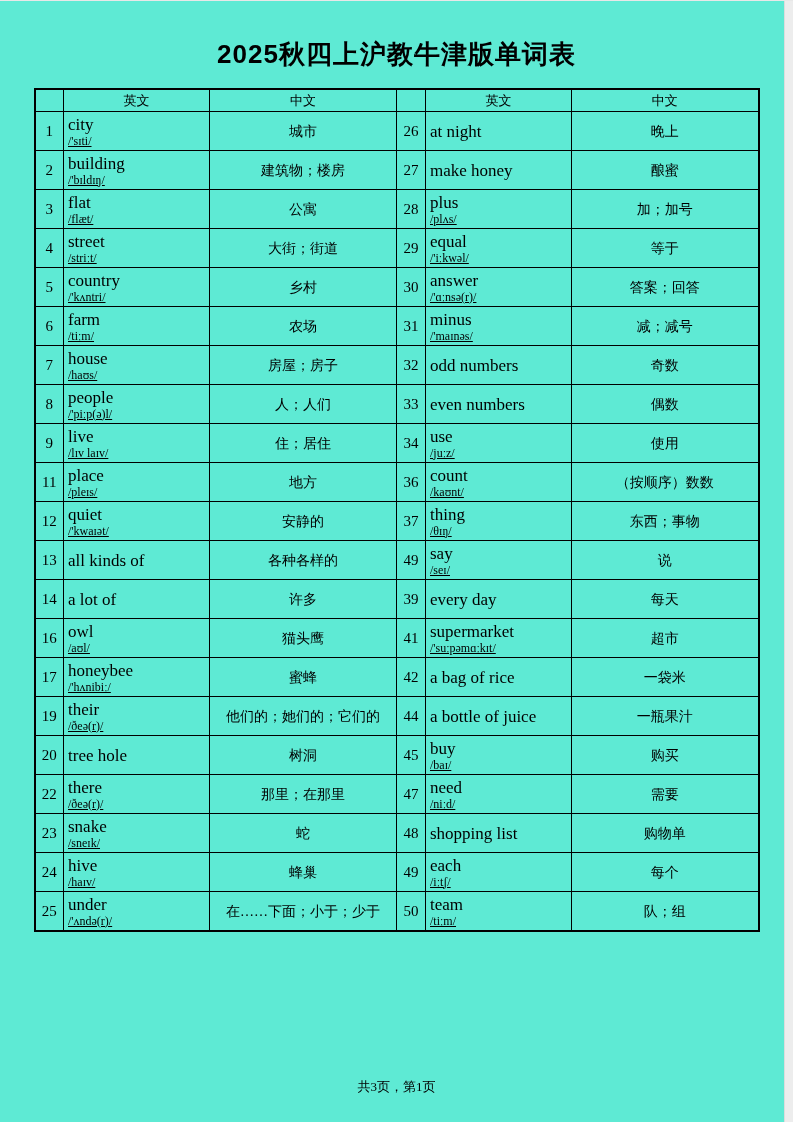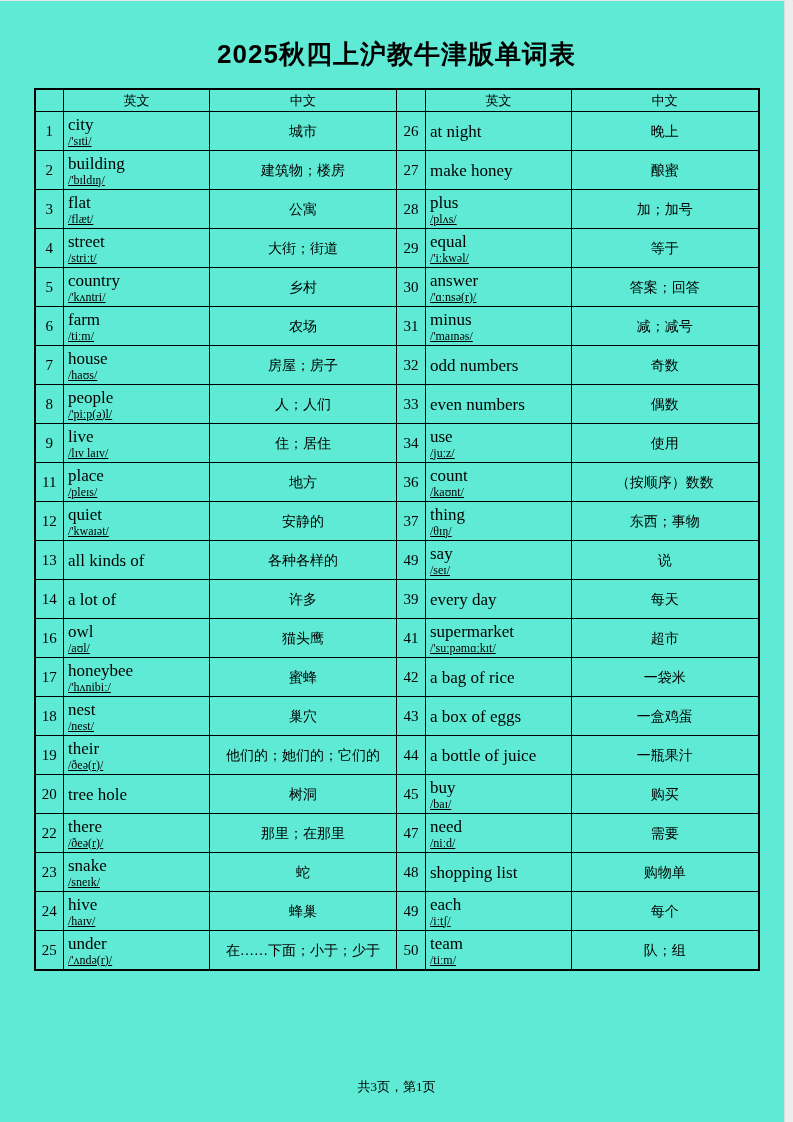--- a/index.html
+++ b/index.html
@@ -317,33 +317,20 @@
             <div class="ipa">/'hʌnibiː/</div>
           </td>
           <td class="cell-zh">蜜蜂</td>
           <td class="cell-num">42</td>
           <td class="cell-en">
             <div class="word">a bag of rice</div>
           </td>
           <td class="cell-zh">一袋米</td>
         </tr>
         <tr>
-          <td class="cell-num">18</td>
-          <td class="cell-en">
-            <div class="word">nest</div>
-            <div class="ipa">/nest/</div>
-          </td>
-          <td class="cell-zh">巢穴</td>
-          <td class="cell-num">43</td>
-          <td class="cell-en">
-            <div class="word">a box of eggs</div>
-          </td>
-          <td class="cell-zh">一盒鸡蛋</td>
-        </tr>
-        <tr>
           <td class="cell-num">19</td>
           <td class="cell-en">
             <div class="word">their</div>
             <div class="ipa">/ðeə(r)/</div>
           </td>
           <td class="cell-zh">他们的；她们的；它们的</td>
           <td class="cell-num">44</td>
           <td class="cell-en">
             <div class="word">a bottle of juice</div>
           </td>

